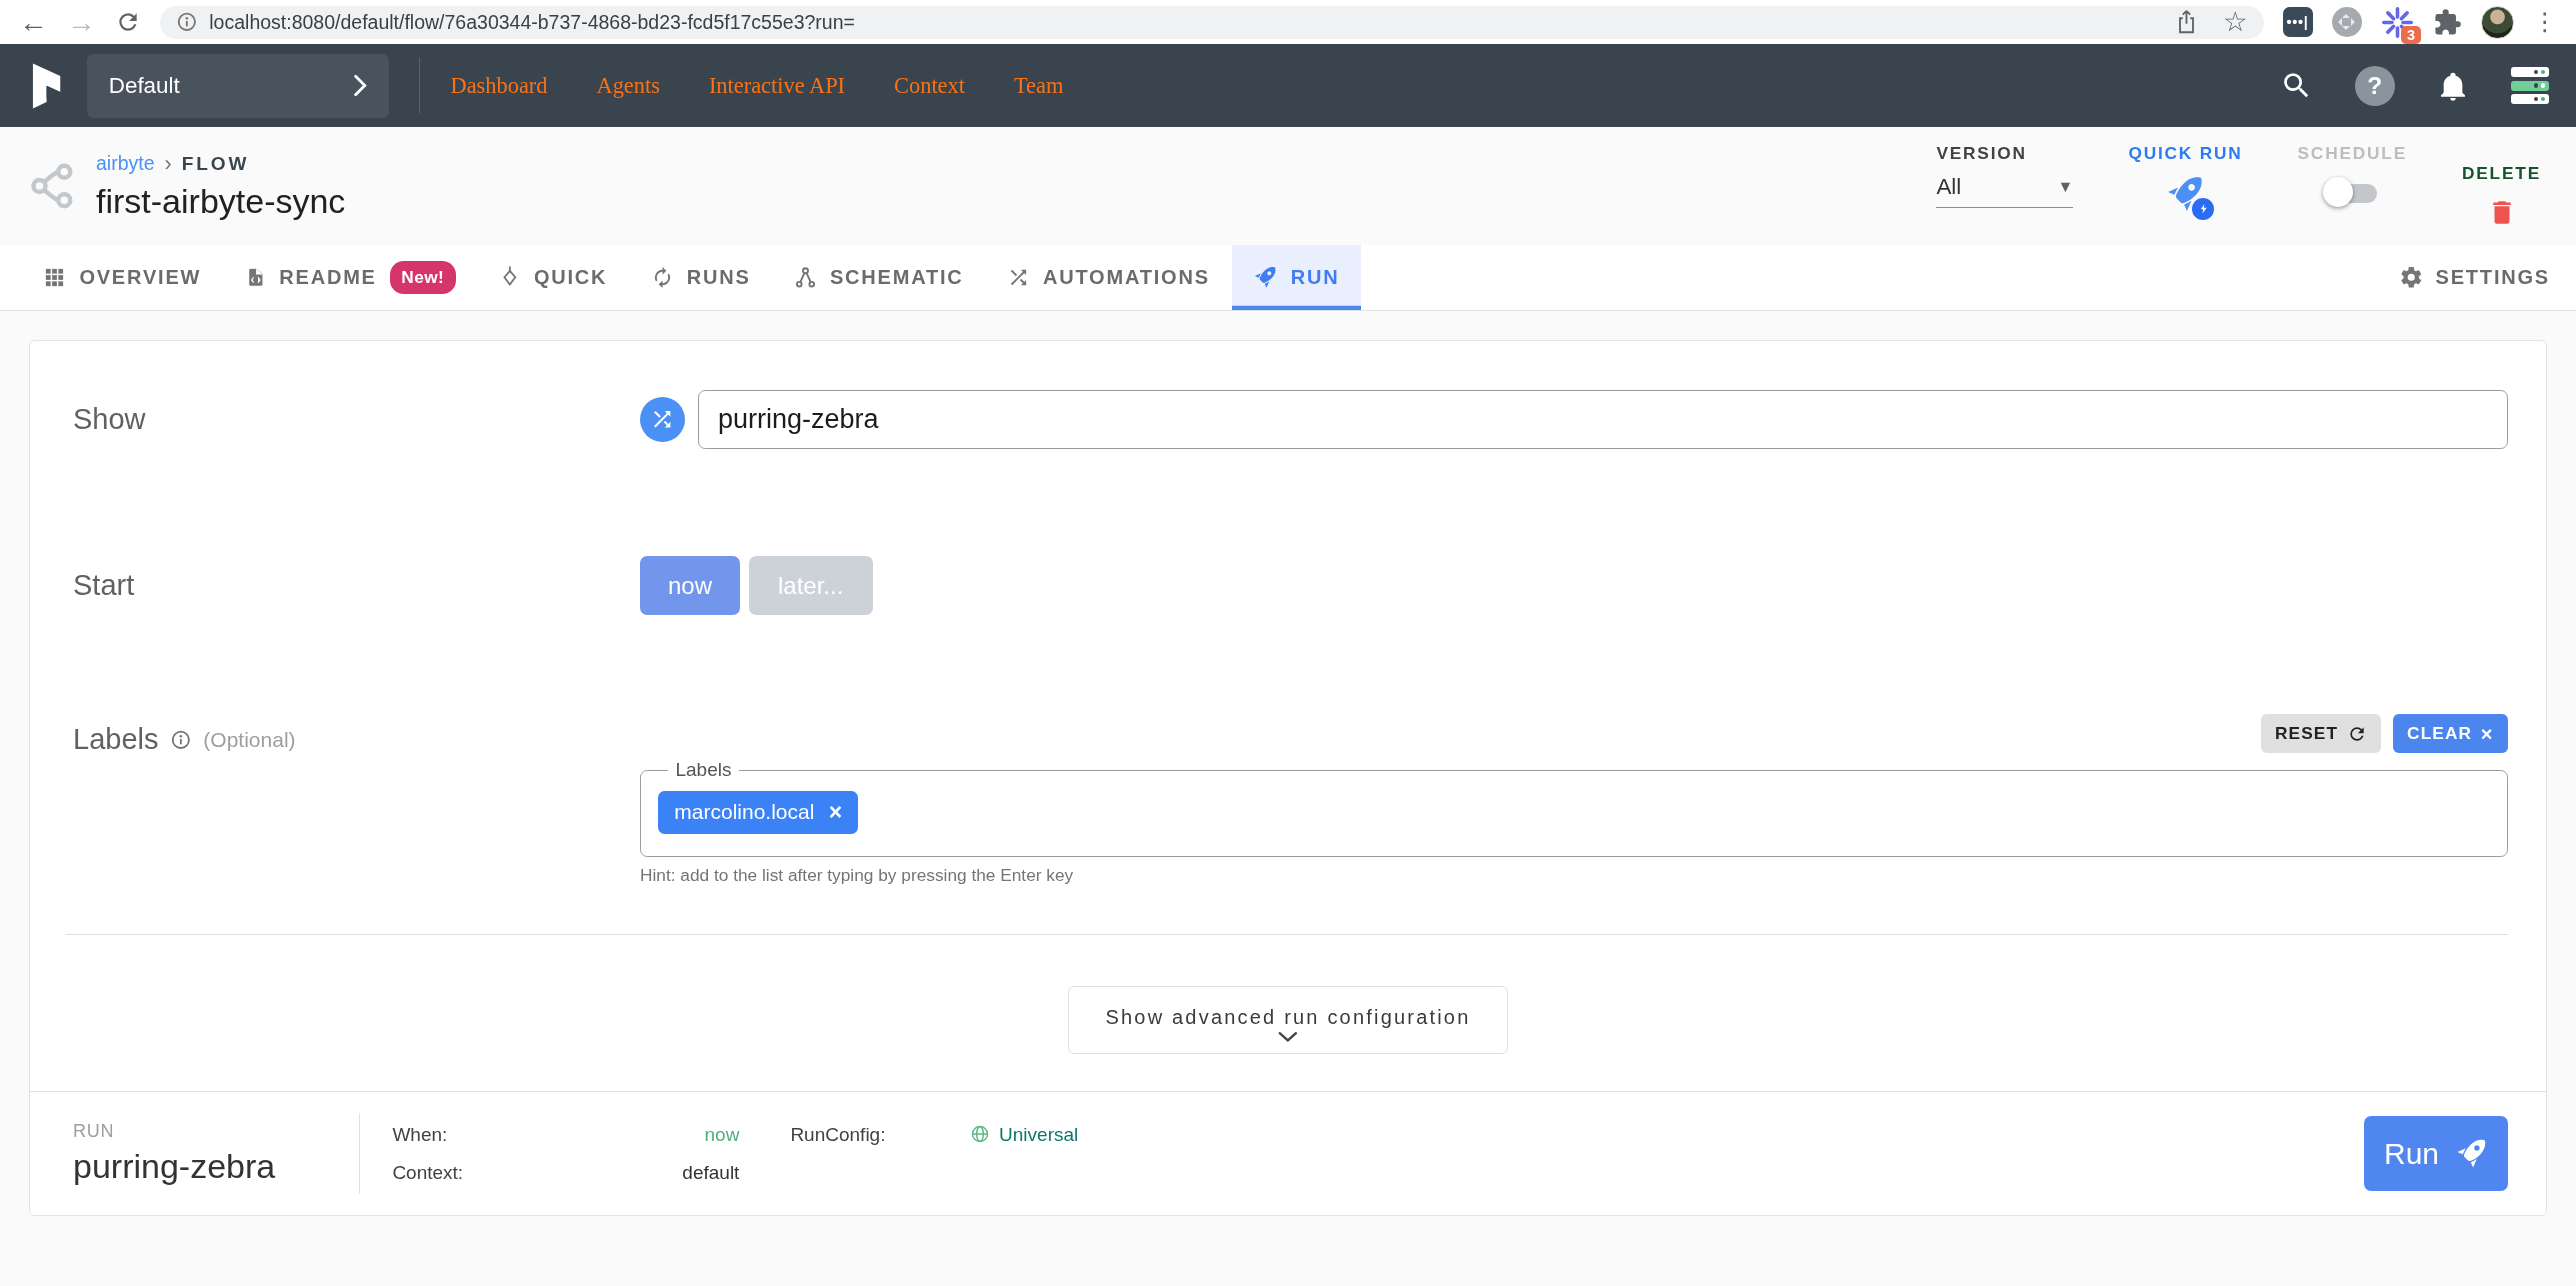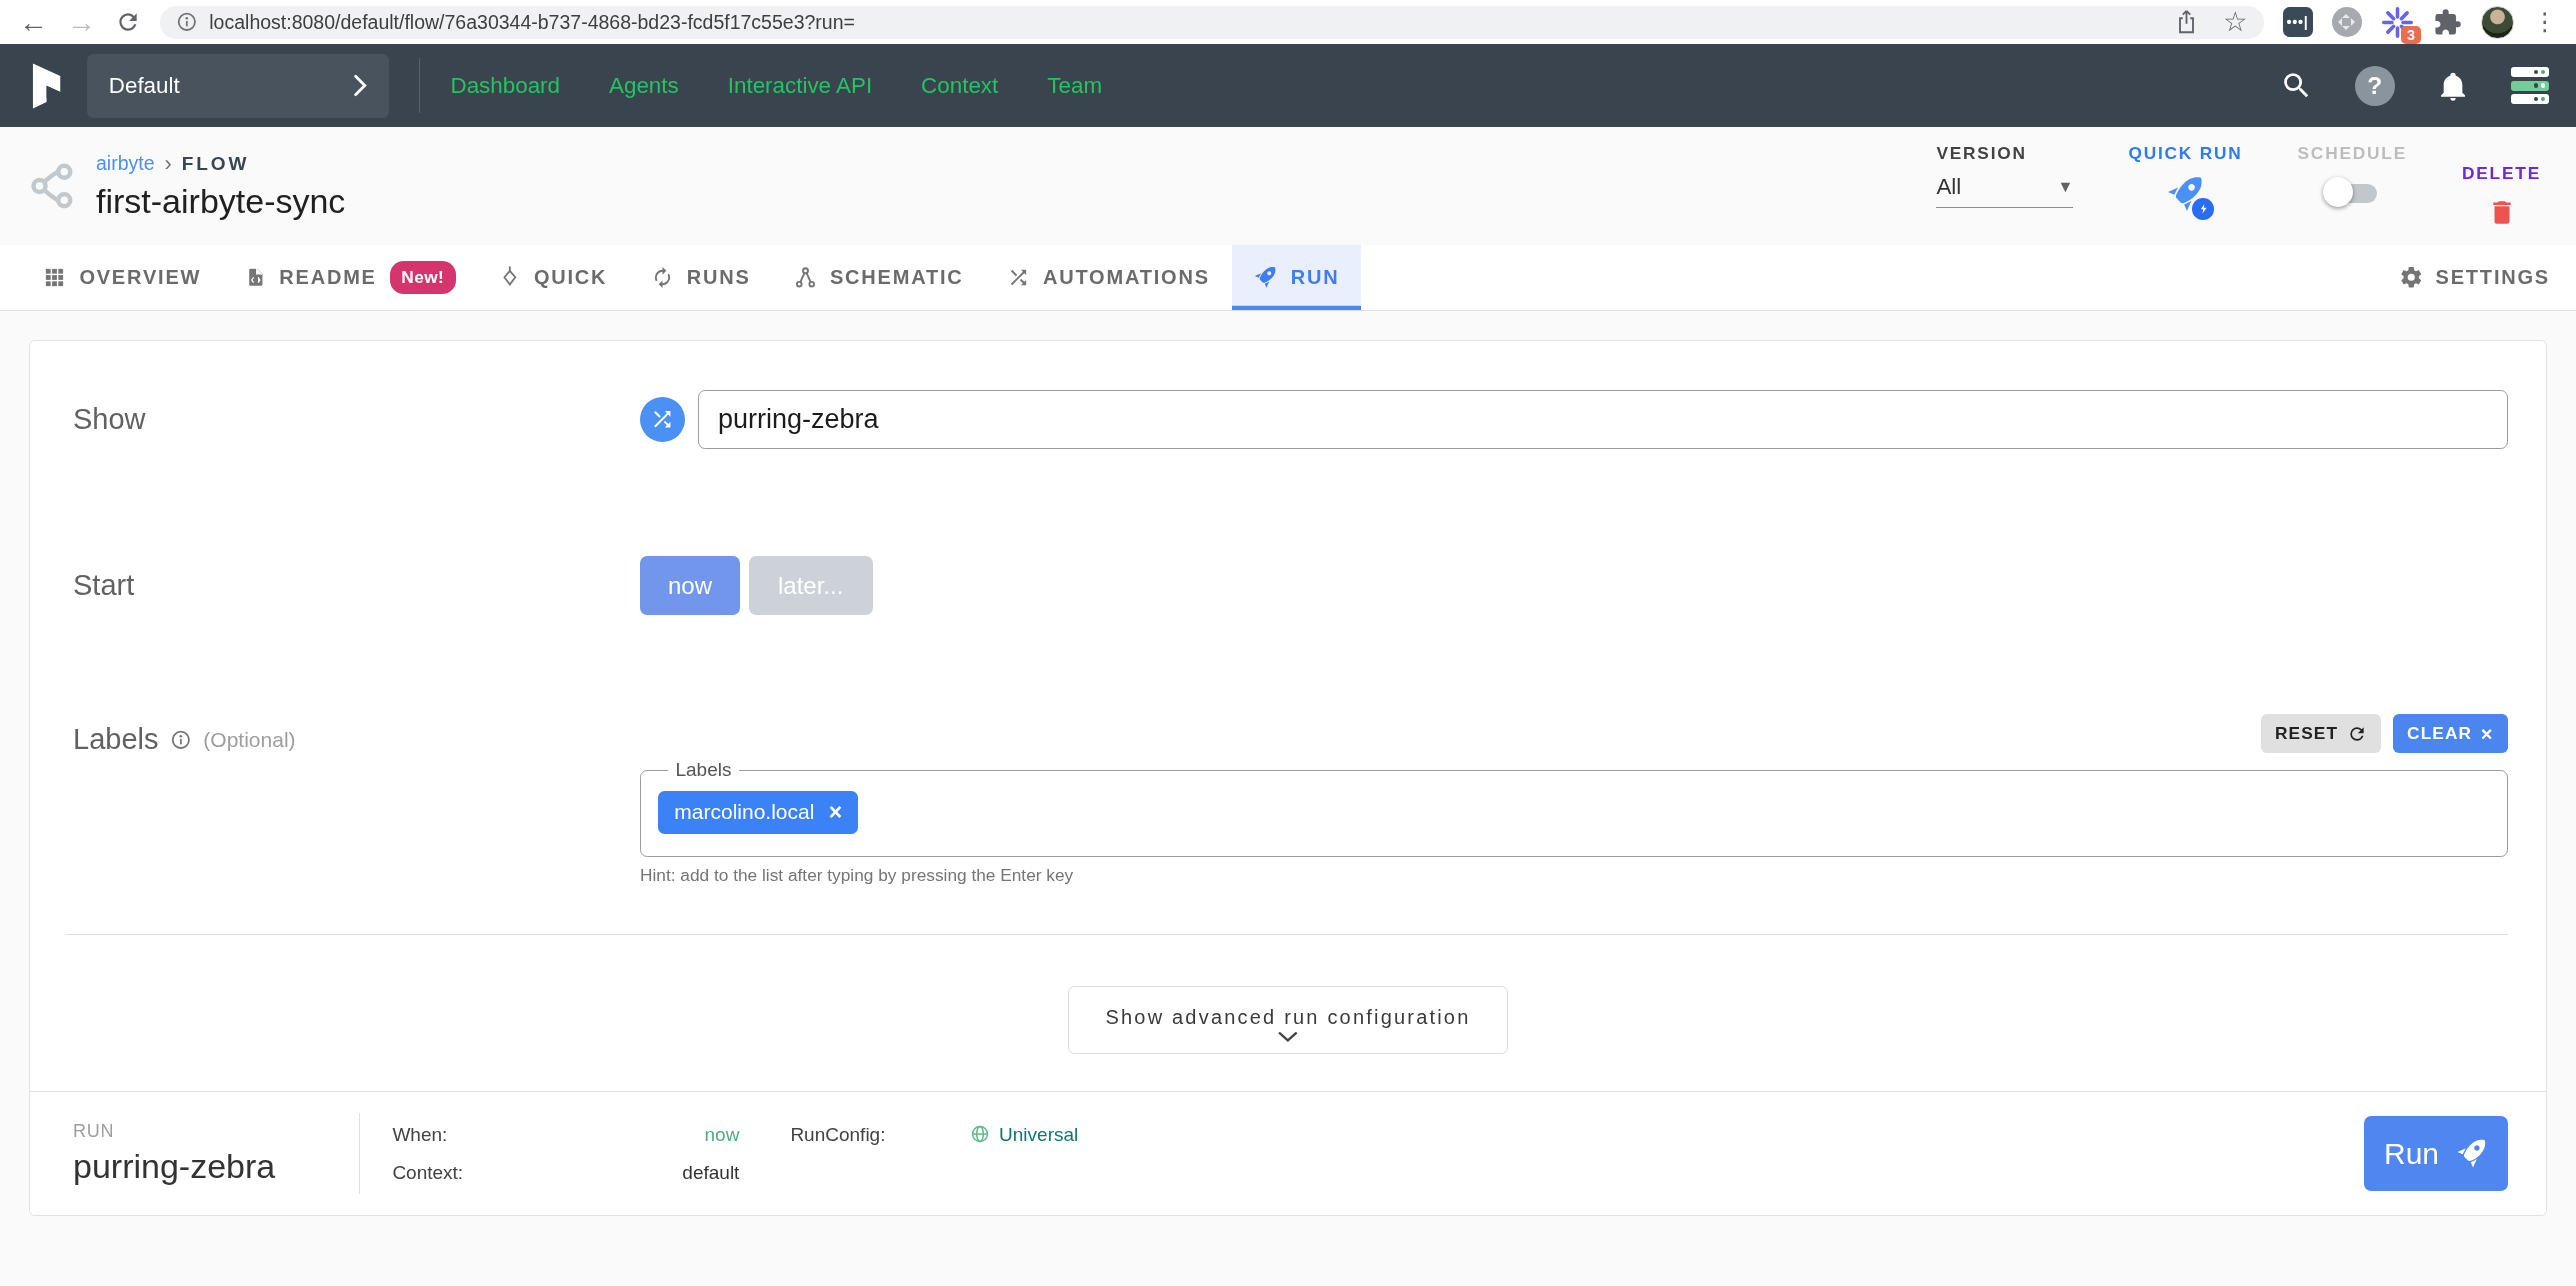--- a/index.html
+++ b/index.html
@@ -28,21 +28,21 @@
   .burst-badge { position:absolute; right:-7.2px; bottom:-5.8px; background:#ec6d4e; color:#fff; font-size:14.4px; font-weight:bold; padding:1.4px 5.8px; border-radius:5px; }
   .avatar { width:33px; height:33px; border-radius:50%; background:radial-gradient(circle at 50% 32%, #c9b296 0 26%, #3c4b33 30% 62%, #1d2418 64% 100%); border:0.7px solid #d0d0d0; }
   .kebab { font-size:24.5px; color:#5f6368; line-height:1; }
 
   
   .top-nav { height:83px; background:#39444f; display:flex; align-items:center; padding:0 27.4px; }
   .project-select { width:302px; height:64px; background:#49535d; border-radius:6.5px; margin-left:21.7px; display:flex; align-items:center; padding:0 21.7px; color:#fff; font-size:22.4px; }
   .project-chevron { margin-left:auto; }
   .nav-divider { width:1.4px; height:55px; background:#59636d; margin:0 30px; }
   .nav-links { display:flex; align-items:center; gap:49px; }
-  .nav-link { color:#22c55e; font-size:22.4px; }
+  .nav-link { color:#f97316; font-size:22.4px;font-family:Liberation Serif, serif; }
   .nav-right { margin-left:auto; display:flex; align-items:center; gap:42px; }
   .help-circle { width:40px; height:40px; border-radius:50%; background:#8a949d; color:#fff; font-size:24.5px; font-weight:bold; display:flex; align-items:center; justify-content:center; }
   .server-icon { display:flex; flex-direction:column; gap:3.6px; }
   .server-bar { width:38px; height:10px; border-radius:2.9px; background:#fff; display:flex; align-items:center; justify-content:flex-end; gap:2.9px; padding-right:3.6px; }
   .server-bar.green { background:#6fcf97; }
   .server-dot { width:4.3px; height:4.3px; border-radius:50%; }
 
   
   .page-header { height:118px; background:#fafafa; display:flex; align-items:center; padding:0 35px 0 29px; }
   .flow-icon-wrap { margin-right:19px; color:#c3c8cd; }
@@ -58,21 +58,21 @@
   .version-label { color:#424242; }
   .version-select { width:100%; display:flex; align-items:center; justify-content:space-between; border-bottom:1.4px solid #8d8d8d; padding-bottom:7.2px; font-size:22.4px; color:#333; }
   .select-caret { font-size:16px; color:#616161; }
   .quickrun-label { color:#2c7bf2; }
   .rocket-badge-wrap { position:relative; }
   .bolt-badge { position:absolute; right:-8.7px; bottom:-5.8px; width:21.7px; height:21.7px; border-radius:50%; background:#2a6df4; display:flex; align-items:center; justify-content:center; }
   .schedule-label { color:#bdbdbd; }
   .toggle { position:relative; width:52px; height:30px; margin-top:2.9px; }
   .toggle-track { position:absolute; left:4.3px; top:6.5px; width:46px; height:19px; background:#c3c7cb; border-radius:9.4px; }
   .toggle-knob { position:absolute; left:-2.9px; top:0; width:30px; height:30px; background:#fff; border-radius:50%; box-shadow:0 1.4px 4.3px rgba(0,0,0,.4); }
-  .delete-label { color:#6d28d9;margin-top:20px; }
+  .delete-label { color:#14532d;margin-top:20px; }
   .trash-wrap { color:#ef5350; margin-top:1.4px; }
 
   
   .tab-bar { height:66px; background:#fff; border-bottom:1.4px solid #e0e0e0; display:flex; align-items:stretch; padding:0 26px 0 21.7px; }
   .tab { display:flex; align-items:center; gap:13px; padding:0 21.7px; font-size:20px; font-weight:bold; letter-spacing:1.8px; color:#6b6b6b;text-align:center; }
   .tab .tab-icon { color:#757575; }
   .tab.active { background:#e9effd; color:#3f7df2; box-shadow:inset 0 -4.3px 0 #4a86ee; }
   .tab.active .tab-icon { color:#3f7df2; }
   .new-badge { background:#d6346c; color:#fff; font-size:17.3px; font-weight:bold; letter-spacing:0.4px; padding:5.8px 11.6px; border-radius:13.7px; }
   .settings-tab { margin-left:auto; display:flex; align-items:center; gap:11.6px; font-size:20px; font-weight:bold; letter-spacing:1.8px; color:#6b6b6b; }

